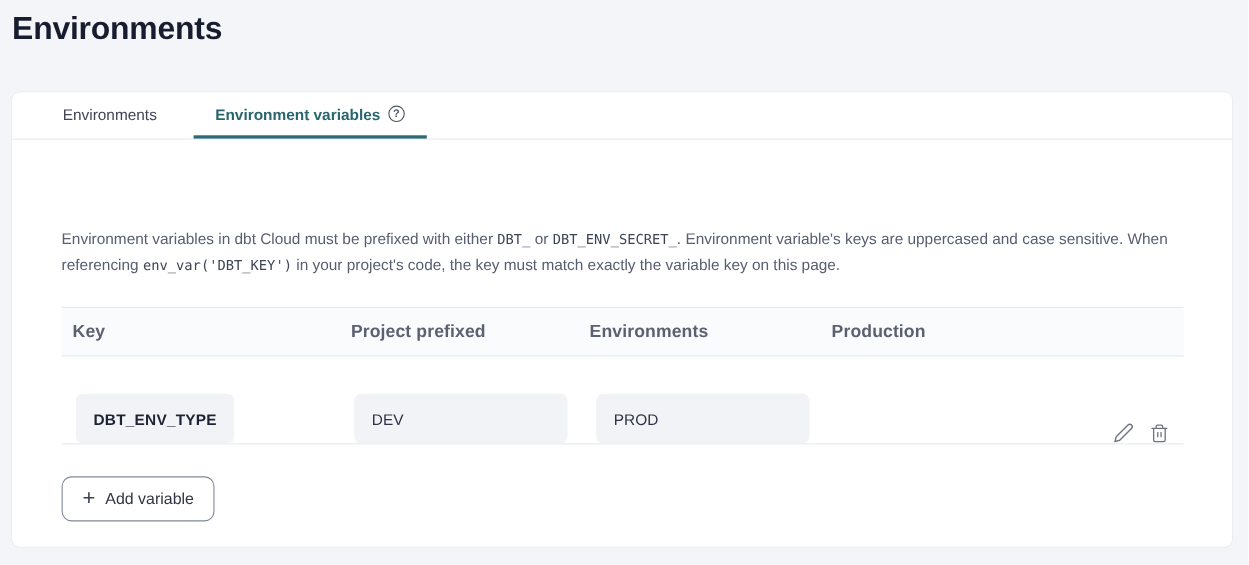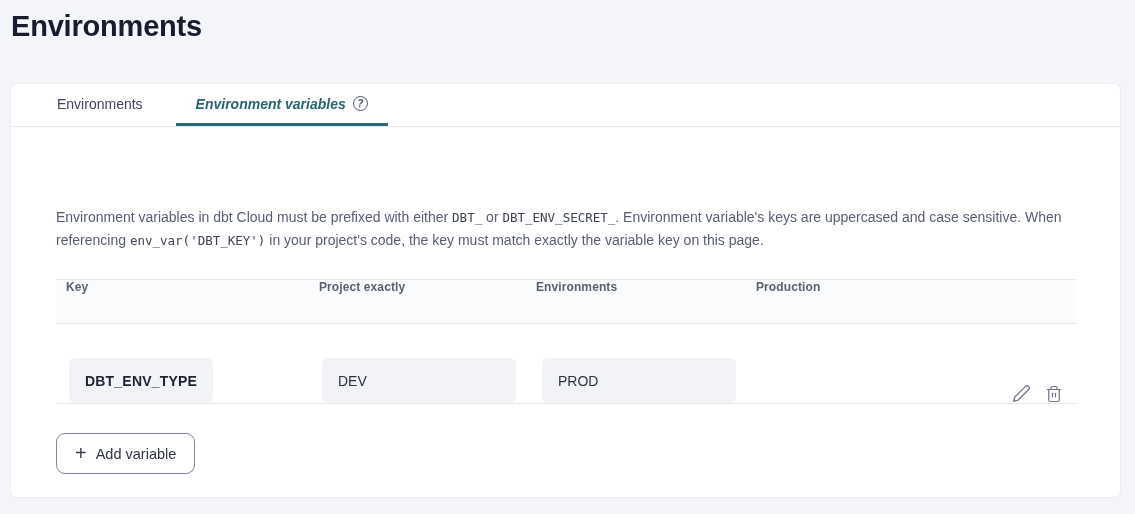--- a/index.html
+++ b/index.html
@@ -43,21 +43,20 @@
     font-size:14px;
     color:#3f4556;
     border-bottom:3px solid transparent;
     cursor:pointer;
     white-space:nowrap;
   }
   .tab.active {
     color:#29656f;
     font-weight:700;
     border-bottom-color:#2b6a76;
-    font-style:italic;
   }
   .help-circle {
     display:inline-flex;
     align-items:center;
     justify-content:center;
     width:15px; height:15px;
     border:1.3px solid #4d5567;
     border-radius:50%;
     font-size:10px;
     font-weight:600;
@@ -73,25 +72,25 @@
     color:#575e71;
   }
   .description .mono {
     font-family:"DejaVu Sans Mono","Liberation Mono",monospace;
     font-size:12.5px;
     color:#3d4453;
   }
   .var-table { margin-top:27px; border-top:1px solid #e6e8eb; }
   .thead {
     display:flex;
-    align-items:flex-start;
+    align-items:center;
     height:44px;
     background:#fafbfc;
     border-bottom:1px solid #e6e8eb;
-    font-size:12px;
+    font-size:16px;
     font-weight:700;
     color:#5b6170;
     letter-spacing:0.1px;
   }
   .thead > div { padding-left:10px; }
   .trow {
     display:flex;
     align-items:flex-end;
     height:80px;
     border-bottom:1px solid #e6e8eb;
@@ -175,21 +174,21 @@
     </div>
   </div>
 
   <div class="content">
 
     <p class="description"><span>Environment variables in dbt Cloud must be prefixed with either </span><span class="mono">DBT_</span><span> or </span><span class="mono">DBT_ENV_SECRET_</span><span>. Environment variable's keys are uppercased and case sensitive. When referencing </span><span class="mono">env_var('DBT_KEY')</span><span> in your project's code, the key must match exactly the variable key on this page.</span></p>
 
     <div class="var-table">
       <div class="thead">
         <div class="c1">Key</div>
-        <div class="c2">Project exactly</div>
+        <div class="c2">Project prefixed</div>
         <div class="c3">Environments</div>
         <div class="c4">Production</div>
         <div class="c5"></div>
       </div>
 
       <div class="trow">
         <div class="c1">
           <span class="pill key">DBT_ENV_TYPE</span>
         </div>
         <div class="c3">

